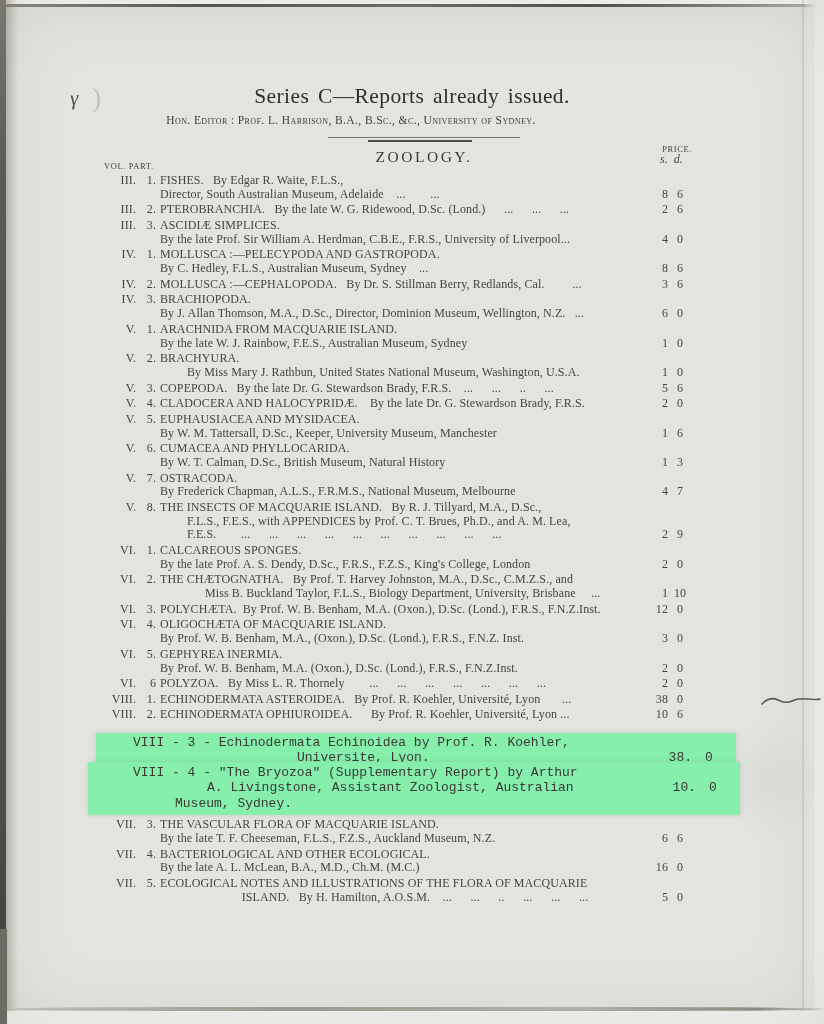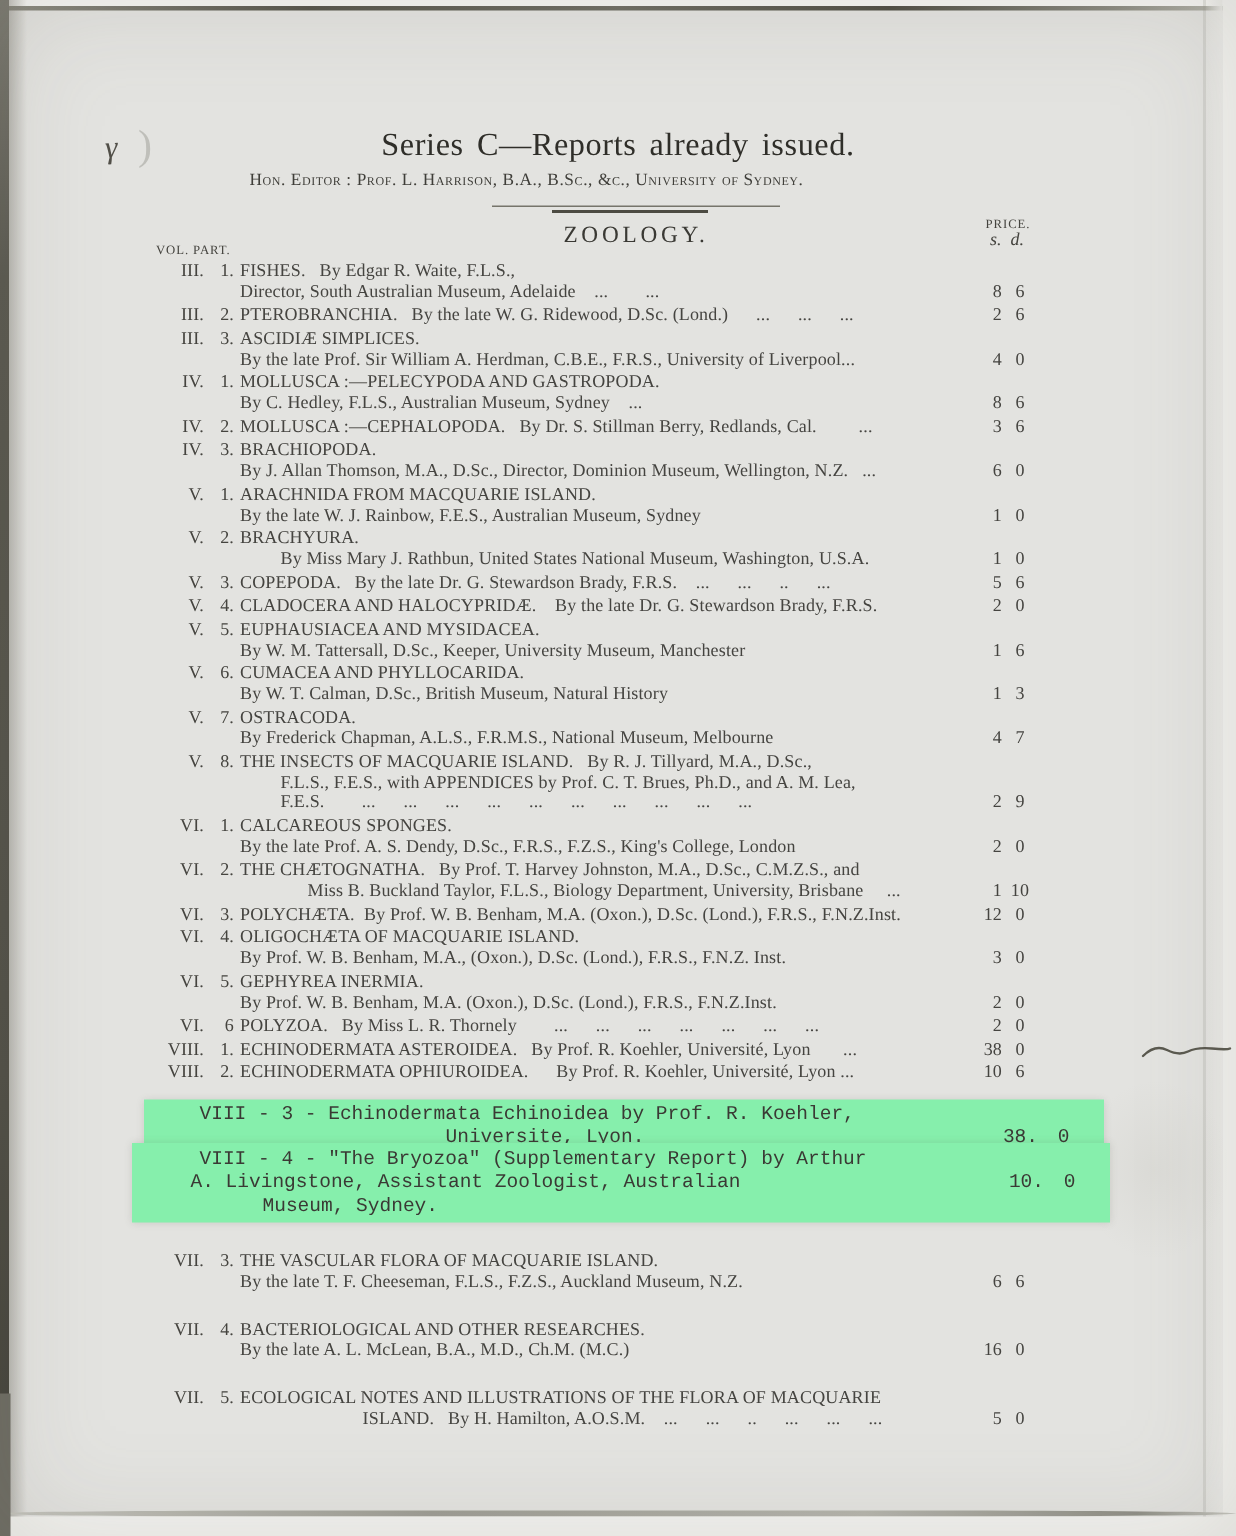--- a/index.html
+++ b/index.html
@@ -33,32 +33,32 @@
   
   .title{position:absolute;left:0;top:84px;width:824px;text-align:center;
     font-size:21.5px;color:#2f2e29;letter-spacing:0.4px;word-spacing:3px;font-weight:500;}
   .editor{position:absolute;left:0;top:114px;width:702px;text-align:center;
     font-size:11.5px;color:#3f3e39;font-variant:small-caps;letter-spacing:0.4px;}
   .rule-thin{position:absolute;left:328px;top:137px;width:192px;height:1px;background:#76756b;}
   .rule-thick{position:absolute;left:368px;top:140px;width:104px;height:2px;background:#4c4b42;}
   .zoology{position:absolute;left:0;top:148px;width:848px;text-align:center;
     font-size:15.5px;letter-spacing:2.5px;color:#3a3934;}
   .volpart{position:absolute;left:104px;top:161px;font-size:8.5px;letter-spacing:0.6px;color:#45443f;}
-  .price{position:absolute;left:652px;top:144px;width:40px;text-align:center;
+  .price{position:absolute;left:652px;top:144px;width:40px;text-align:right;
     font-size:8.5px;letter-spacing:0.6px;color:#45443f;}
   .sd{position:absolute;left:660px;top:152px;font-size:12px;font-style:italic;
     color:#45443f;white-space:pre;}
   
   .list{position:absolute;width:600px;left:100px;}
   #list-top{top:174px;}
   #list-bottom{top:816px;}
   .row{display:grid;grid-template-columns:36px 16px 1fr 24px 16px;column-gap:4px;
     padding-right:12px;font-size:12px;line-height:13.8px;letter-spacing:0.1px;}
   .row.new{margin-top:1.8px;}
-  #list-bottom .row.new{margin-top:18px;}
+  #list-bottom .row.new{margin-top:2px;}
   .list .row:first-child{margin-top:0;}
   .vol,.part{text-align:right;color:#45443f;}
   .text{white-space:pre;overflow:hidden;}
   .text.r{text-align:left;}
   .s{text-align:right;}
   .d{text-align:center;}
   
   .slip{position:absolute;background:#86efac;box-shadow:0 0 5px rgba(90,88,76,0.18);
     font-family:"Liberation Mono","DejaVu Sans Mono",monospace;
     font-size:13px;font-weight:400;color:#3a3934;padding-right:14px;}
@@ -373,21 +373,21 @@
         <span class="d">0</span>
       </div>
     </div>
   <div id="slip2" class="slip">
       <div class="trow">
         <span class="text" style="padding-left: 45px;">VIII - 4 - "The Bryozoa" (Supplementary Report) by Arthur</span>
         <span class="s"></span>
         <span class="d"></span>
       </div>
       <div class="trow">
-        <span class="text" style="padding-left: 39px;">A. Livingstone, Assistant Zoologist, Australian</span>
+        <span class="text" style="padding-left: 119px;">A. Livingstone, Assistant Zoologist, Australian</span>
         <span class="s">10.</span>
         <span class="d">0</span>
       </div>
       <div class="trow">
         <span class="text" style="padding-left: 87px;">Museum, Sydney.</span>
         <span class="s"></span>
         <span class="d"></span>
       </div>
     </div>
 
@@ -402,21 +402,21 @@
       <div class="row">
         <span class="vol"></span>
         <span class="part"></span>
         <span class="text r">By the late T. F. Cheeseman, F.L.S., F.Z.S., Auckland Museum, N.Z.</span>
         <span class="s">6</span>
         <span class="d">6</span>
       </div>
       <div class="row new">
         <span class="vol">VII.</span>
         <span class="part">4.</span>
-        <span class="text">BACTERIOLOGICAL AND OTHER RESEARCHES.</span>
+        <span class="text">BACTERIOLOGICAL AND OTHER ECOLOGICAL.</span>
         <span class="s"></span>
         <span class="d"></span>
       </div>
       <div class="row">
         <span class="vol"></span>
         <span class="part"></span>
         <span class="text r">By the late A. L. McLean, B.A., M.D., Ch.M. (M.C.)</span>
         <span class="s">16</span>
         <span class="d">0</span>
       </div>

